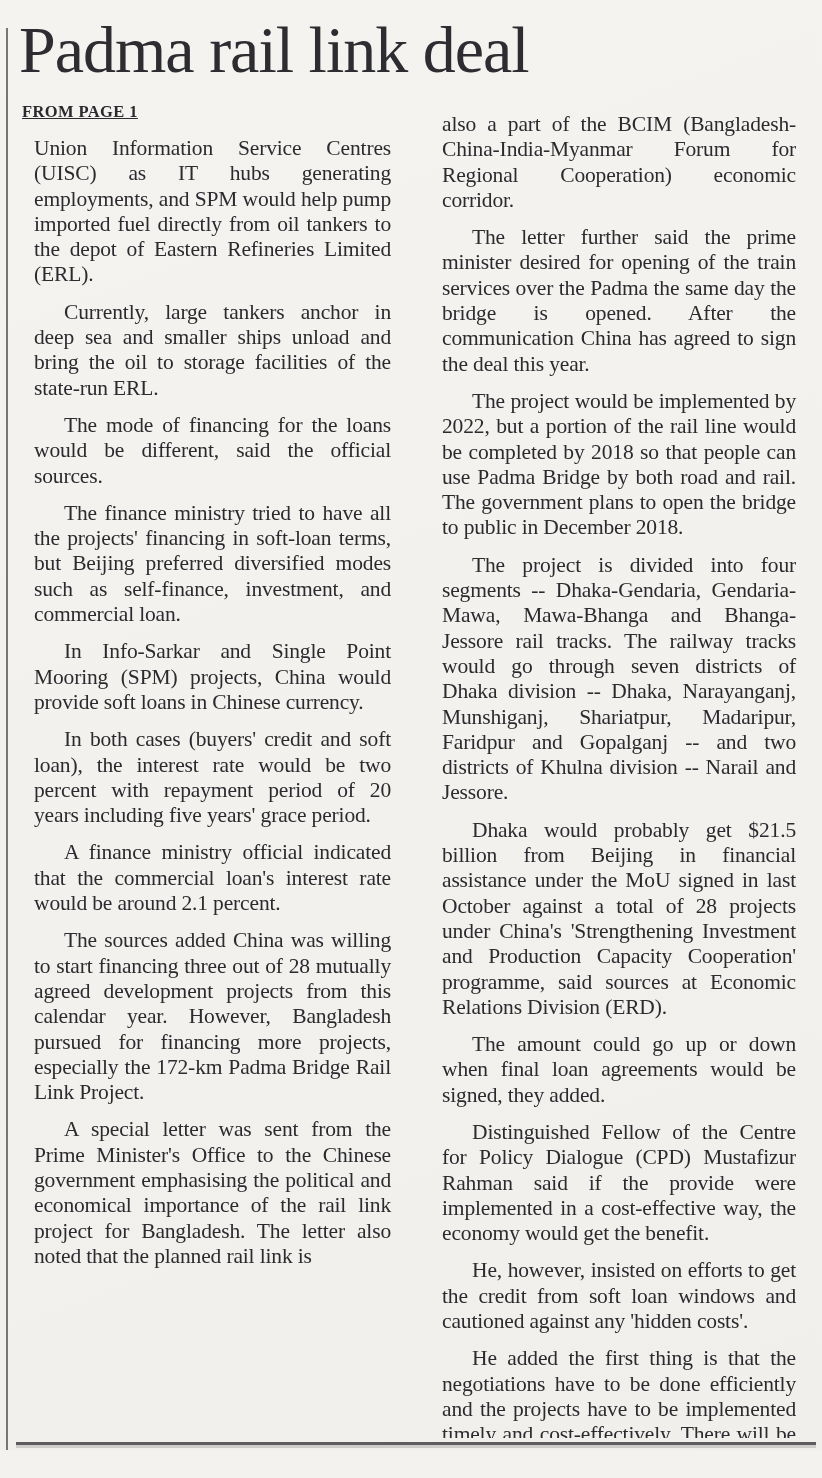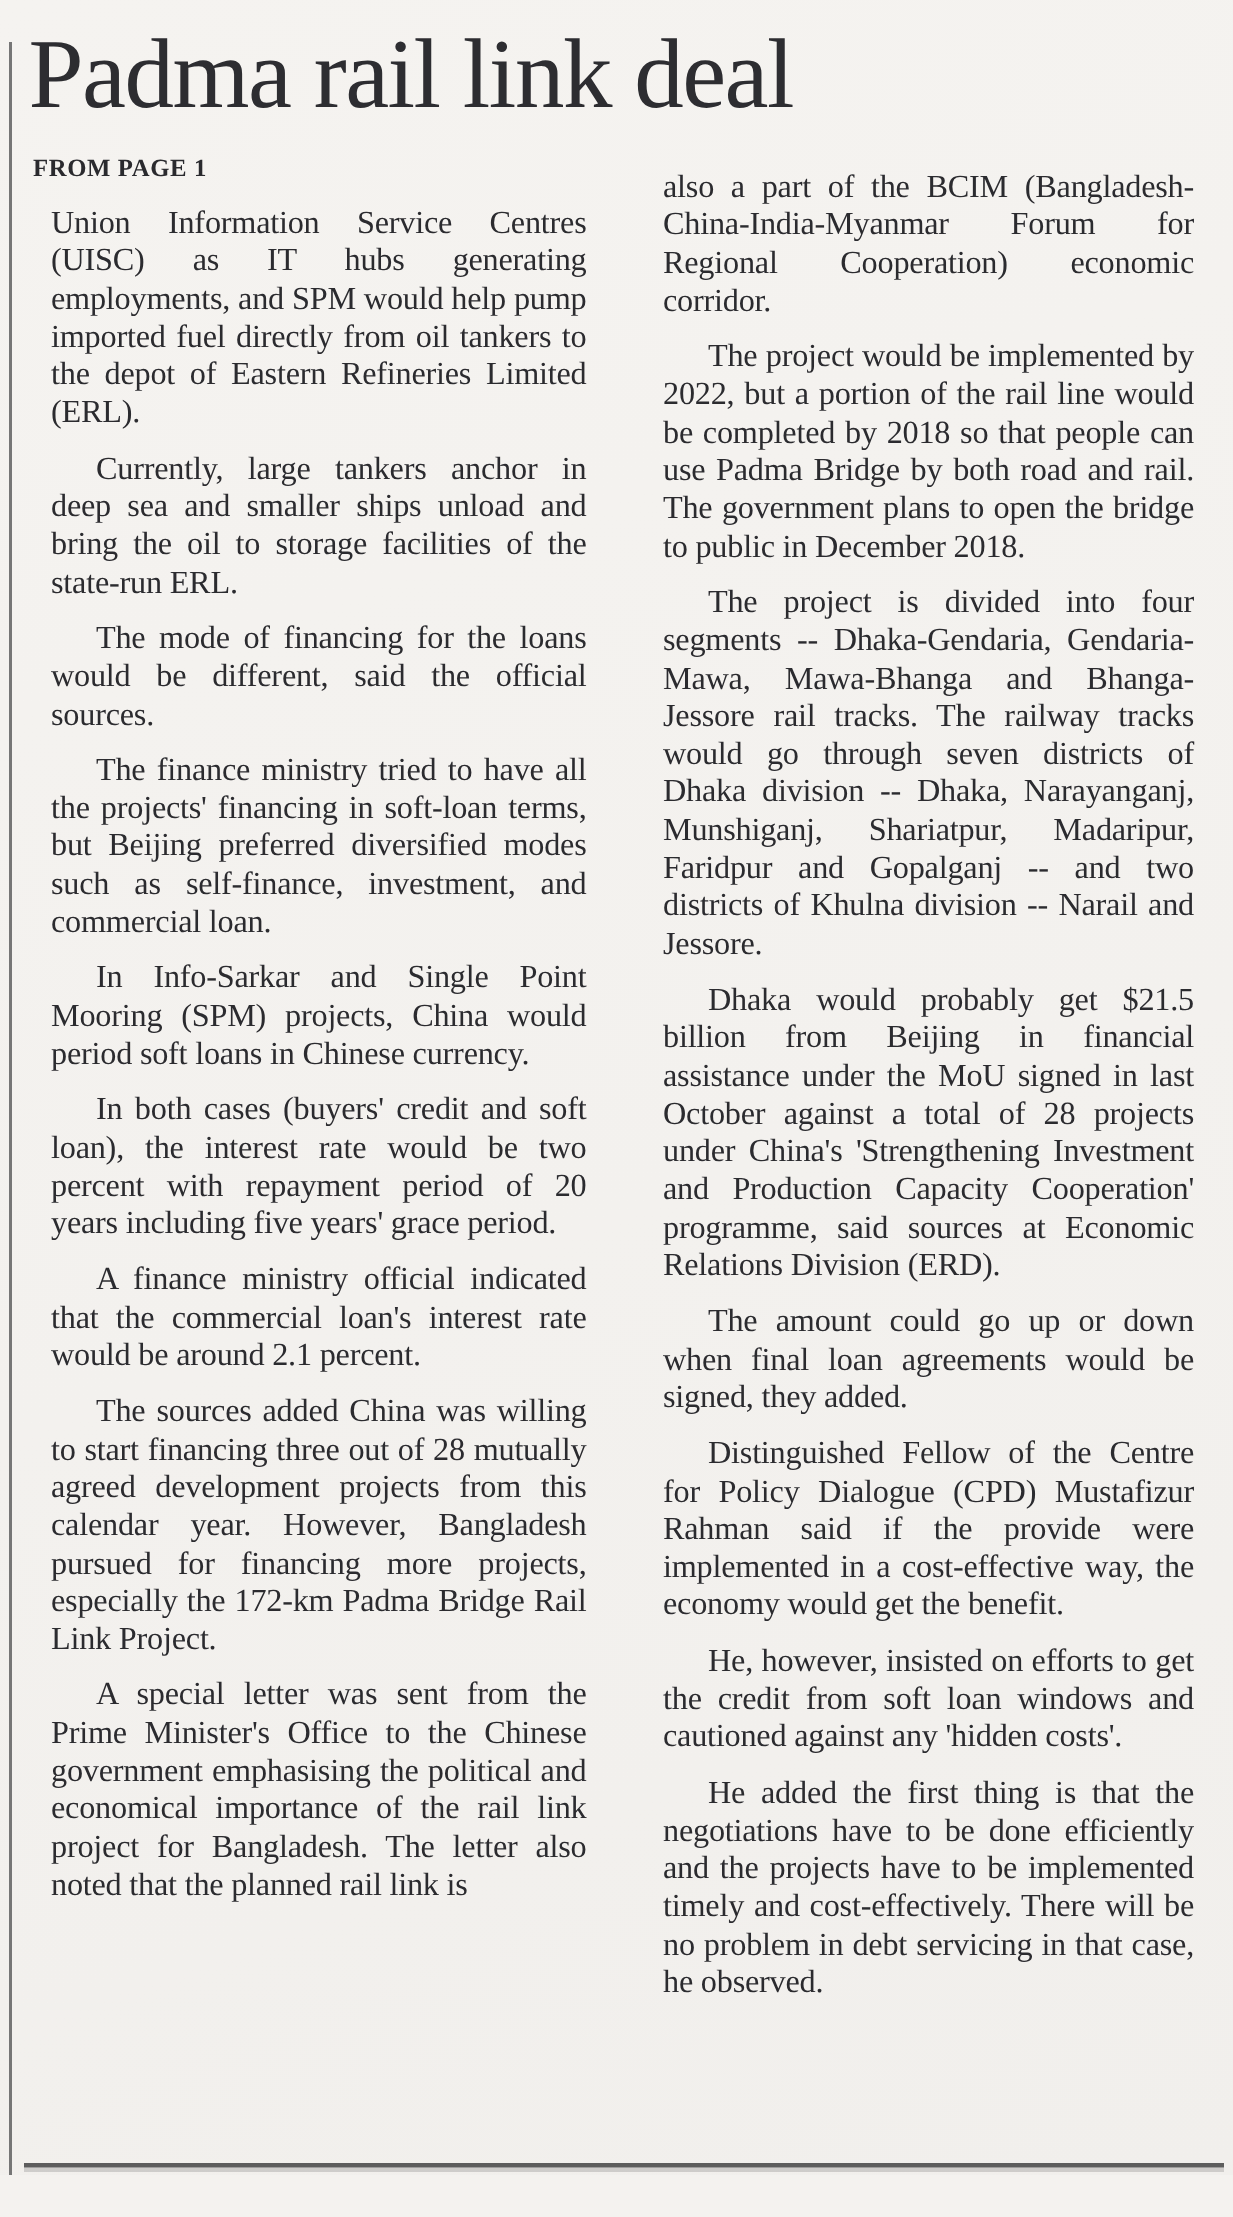--- a/index.html
+++ b/index.html
@@ -51,20 +51,21 @@
   }
   .column.left  { width: 381px; }
   .column.right { width: 378px; }
   .kicker {
     font-size: 16.5px;
     font-weight: 700;
     letter-spacing: 0.4px;
     line-height: 24px;
     margin: 0 0 1px 0;
     color: #2a2a2e;
+    text-decoration: underline;
   }
   .column p {
     margin: 12px;
     font-size: 21.5px;
     line-height: 25.3px;
     text-align: justify;
     text-indent: 30px;
     letter-spacing: -0.15px;
     color: #2b2b2f;
   }
@@ -92,31 +93,32 @@
 
   <div class="content">
 
     <div class="column left">
       <div class="kicker">FROM PAGE 1</div>
       <div>
           <p>Union Information Service Centres (UISC) as IT hubs generating employments, and SPM would help pump imported fuel directly from oil tankers to the depot of Eastern Refineries Limited (ERL).</p>
           <p>Currently, large tankers anchor in deep sea and smaller ships unload and bring the oil to storage facilities of the state-run ERL.</p>
           <p>The mode of financing for the loans would be different, said the official sources.</p>
           <p>The finance ministry tried to have all the projects' financing in soft-loan terms, but Beijing preferred diversified modes such as self-finance, investment, and commercial loan.</p>
-          <p>In Info-Sarkar and Single Point Mooring (SPM) projects, China would period soft loans in Chinese currency.</p>
+          <p>In Info-Sarkar and Single Point Mooring (SPM) projects, China would provide soft loans in Chinese currency.</p>
           <p>In both cases (buyers' credit and soft loan), the interest rate would be two percent with repayment period of 20 years including five years' grace period.</p>
           <p>A finance ministry official indicated that the commercial loan's interest rate would be around 2.1 percent.</p>
           <p>The sources added China was willing to start financing three out of 28 mutually agreed development projects from this calendar year. However, Bangladesh pursued for financing more projects, especially the 172-km Padma Bridge Rail Link Project.</p>
           <p>A special letter was sent from the Prime Minister's Office to the Chinese government emphasising the political and economical importance of the rail link project for Bangladesh. The letter also noted that the planned rail link is</p>
         </div>
     </div>
 
     <div class="column right">
       <div>
           <p>also a part of the BCIM (Bangladesh-China-India-Myanmar Forum for Regional Cooperation) economic corridor.</p>
+          <p>The letter further said the prime minister desired for opening of the train services over the Padma the same day the bridge is opened. After the communication China has agreed to sign the deal this year.</p>
           <p>The project would be implemented by 2022, but a portion of the rail line would be completed by 2018 so that people can use Padma Bridge by both road and rail. The government plans to open the bridge to public in December 2018.</p>
           <p>The project is divided into four segments -- Dhaka-Gendaria, Gendaria-Mawa, Mawa-Bhanga and Bhanga-Jessore rail tracks. The railway tracks would go through seven districts of Dhaka division -- Dhaka, Narayanganj, Munshiganj, Shariatpur, Madaripur, Faridpur and Gopalganj -- and two districts of Khulna division -- Narail and Jessore.</p>
           <p>Dhaka would probably get $21.5 billion from Beijing in financial assistance under the MoU signed in last October against a total of 28 projects under China's 'Strengthening Investment and Production Capacity Cooperation' programme, said sources at Economic Relations Division (ERD).</p>
           <p>The amount could go up or down when final loan agreements would be signed, they added.</p>
           <p>Distinguished Fellow of the Centre for Policy Dialogue (CPD) Mustafizur Rahman said if the provide were implemented in a cost-effective way, the economy would get the benefit.</p>
           <p>He, however, insisted on efforts to get the credit from soft loan windows and cautioned against any 'hidden costs'.</p>
           <p>He added the first thing is that the negotiations have to be done efficiently and the projects have to be implemented timely and cost-effectively. There will be no problem in debt servicing in that case, he observed.</p>
         </div>
     </div>
 

